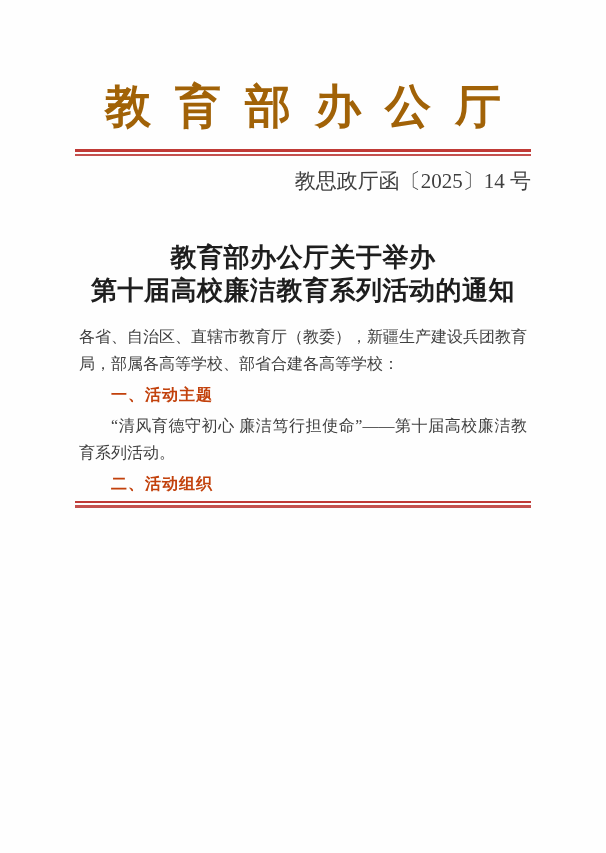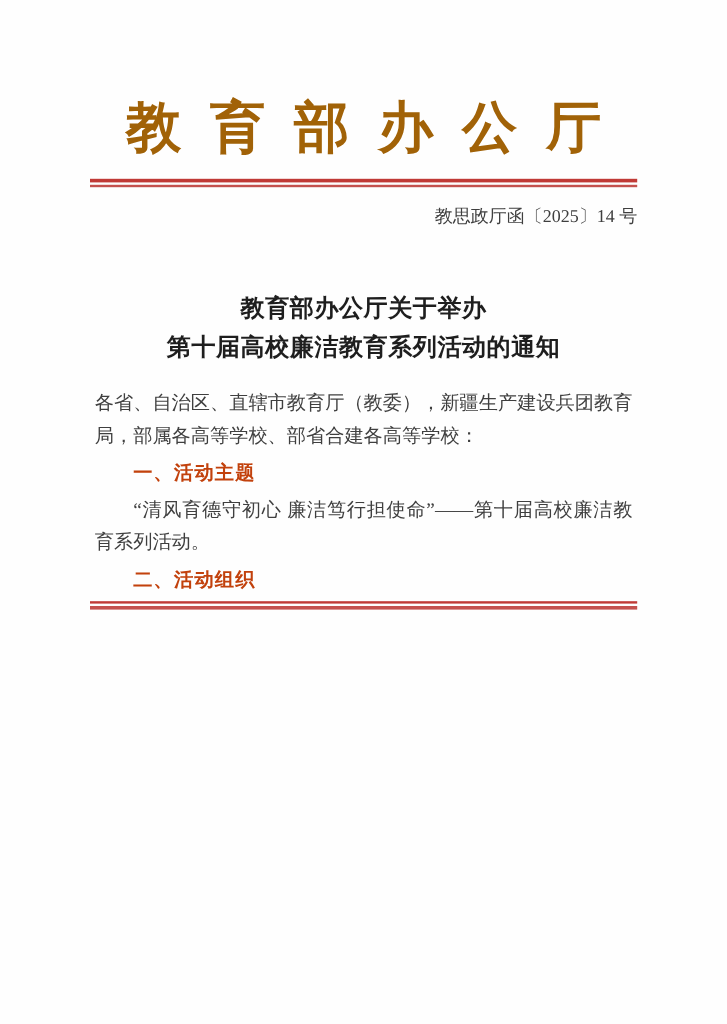--- a/index.html
+++ b/index.html
@@ -40,29 +40,29 @@
   .red-rule.bottom {
     margin-top: 2px;
     border-top-width: 2px;
     border-bottom-width: 3px;
   }
   
   .doc-number {
     width: 456px;
     margin: 13px auto 0 auto;
     text-align: right;
-    font-size: 15px;
+    font-size: 21px;
     line-height: 24px;
     color: #3f3f3f;
   }
   
   .doc-title {
     margin: 48px auto 0 auto;
     text-align: center;
-    font-size: 20px;
+    font-size: 26px;
     line-height: 33px;
     font-weight: bold;
     color: #1e1e1e;
     letter-spacing: 0.5px;
   }
   
   .doc-body {
     width: 456px;
     margin: 16px auto 0 auto;
     font-size: 16px;

